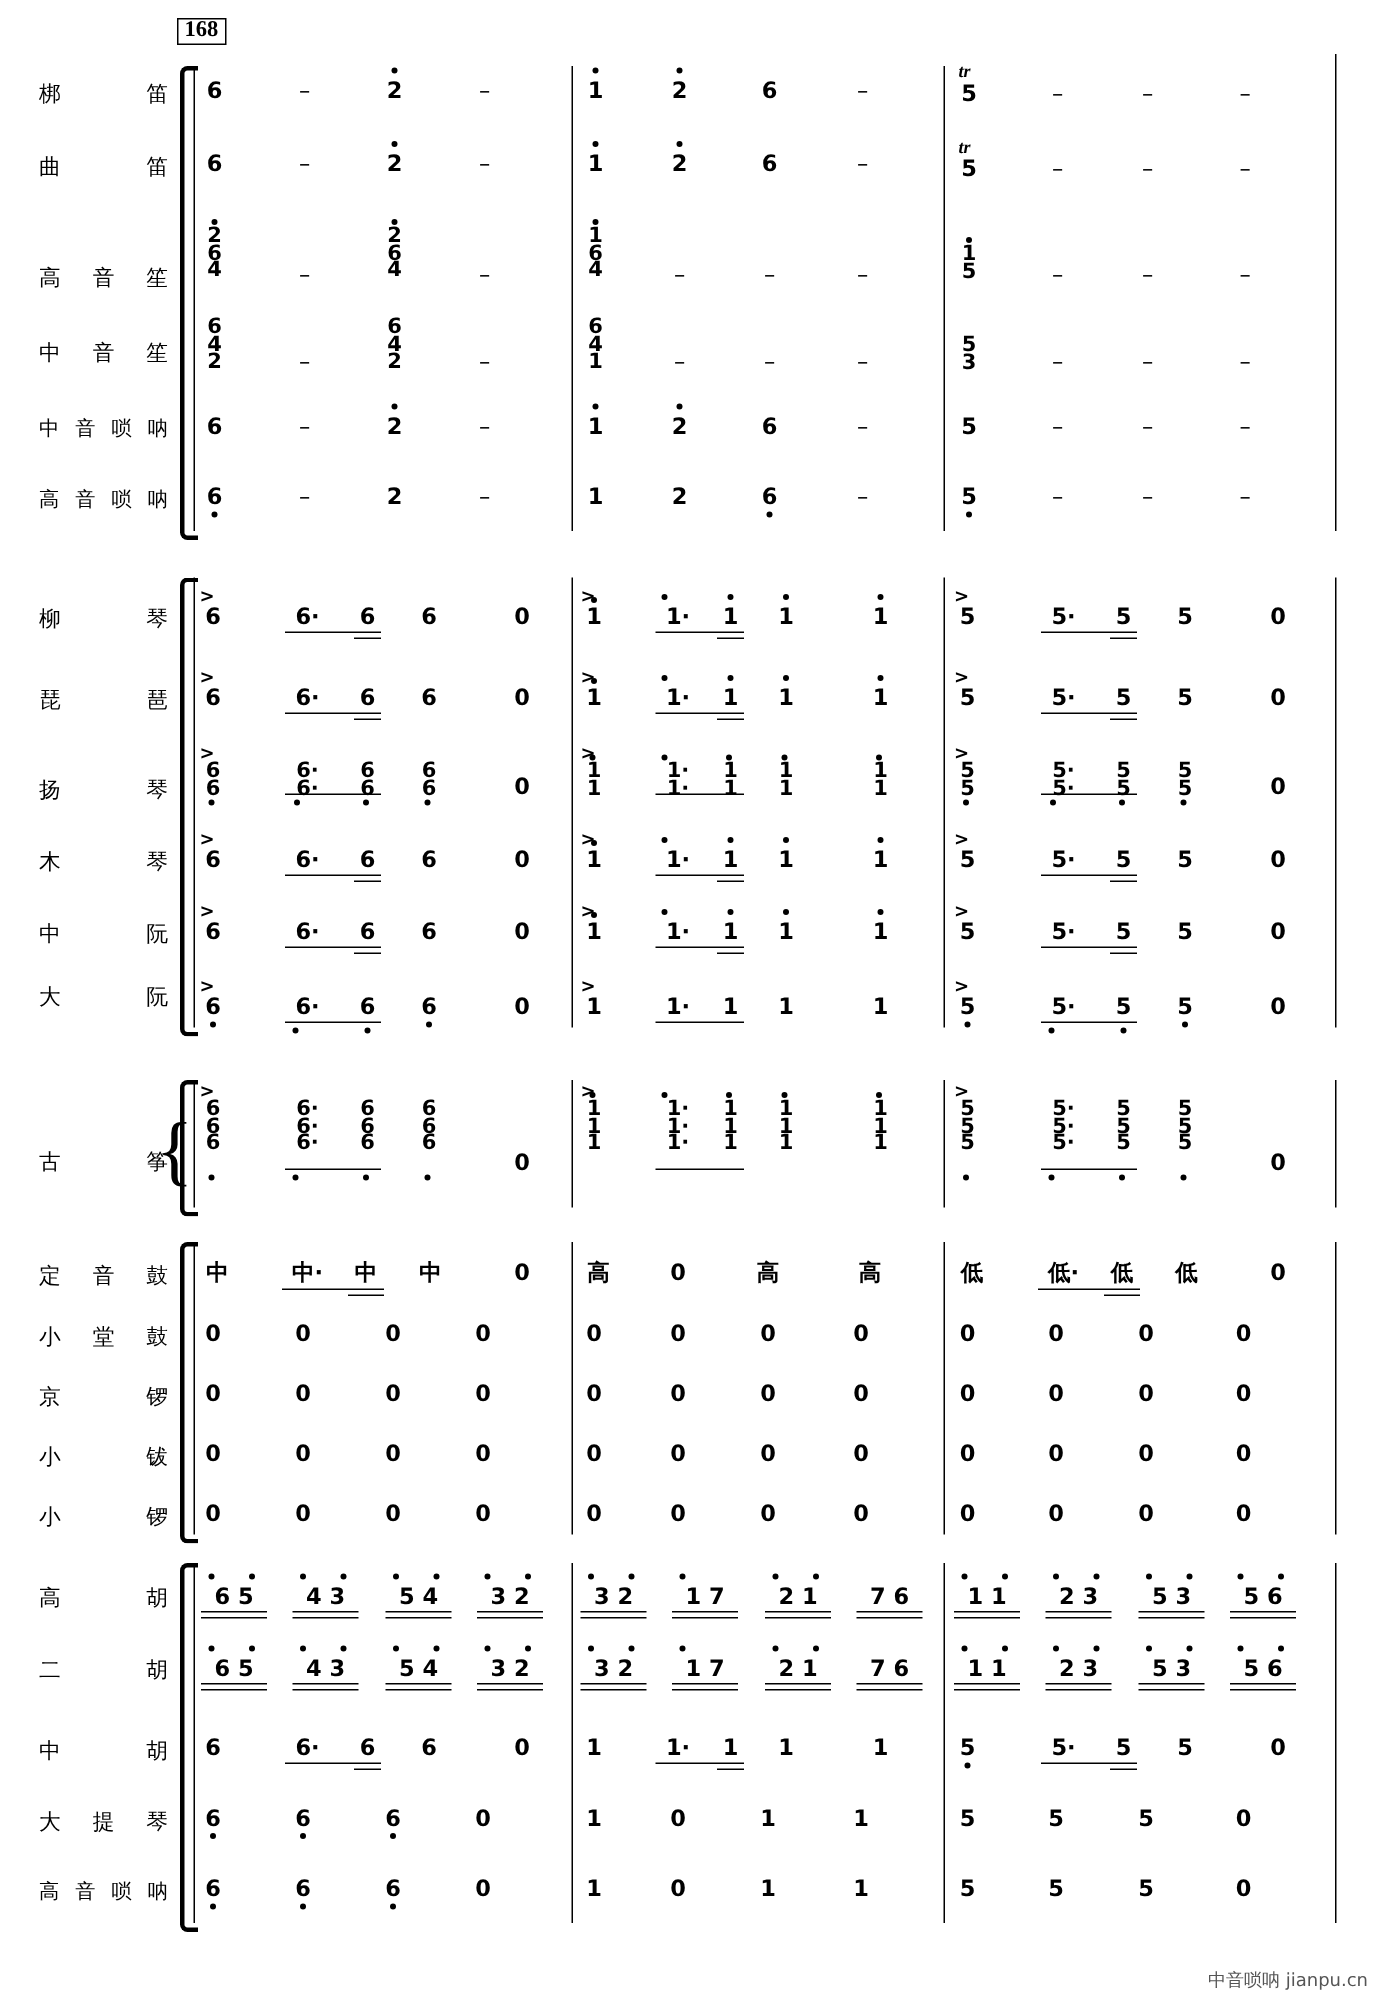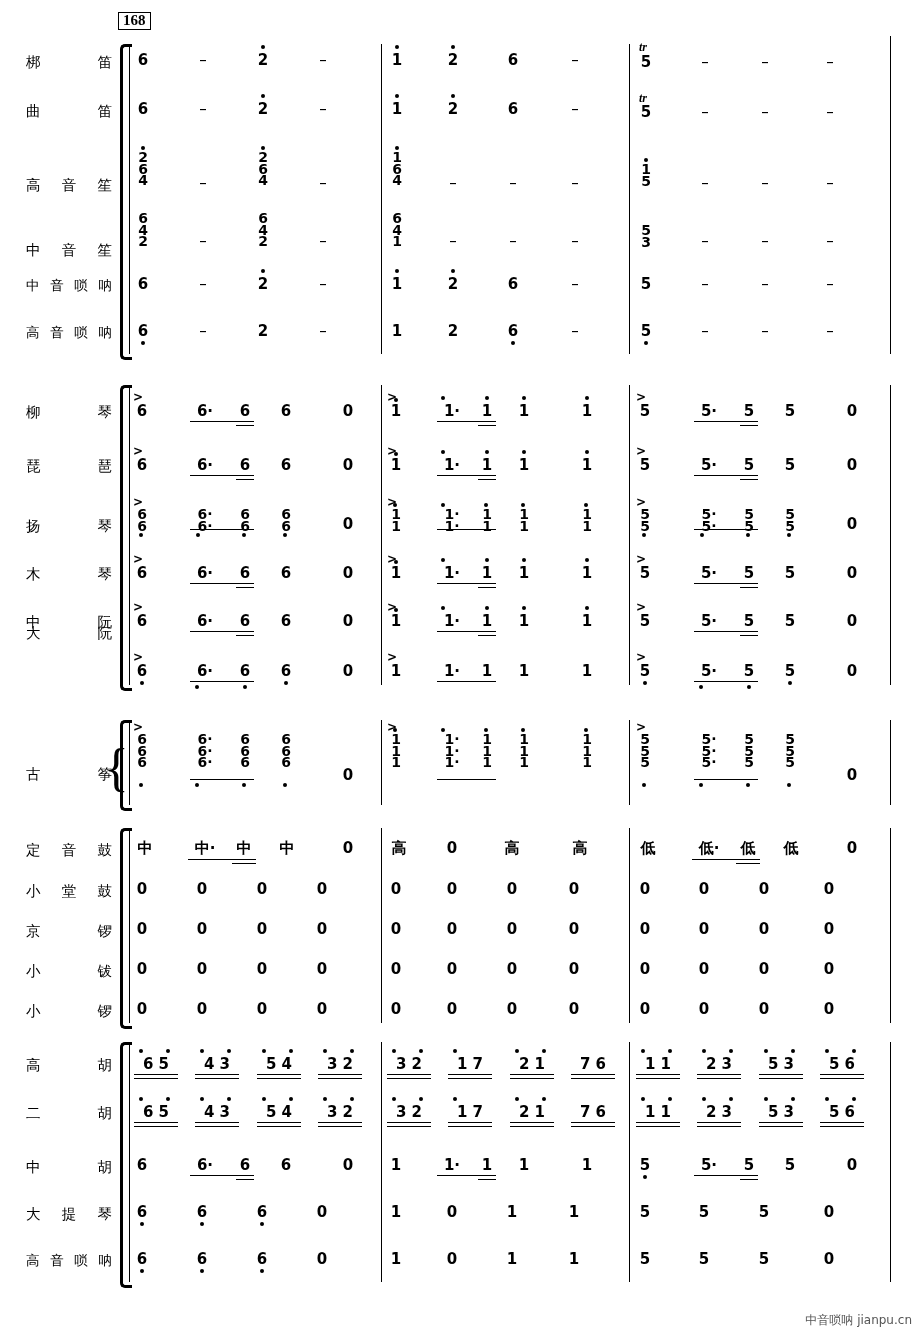--- a/index.html
+++ b/index.html
@@ -82,30 +82,30 @@
 </head>
 <body>
 
 <div class="sheet">
 
   <div class="rehearsal">168</div>
 
   <div class="inst" style="top:53px">梆 笛</div>
   <div class="inst" style="top:102px">曲 笛</div>
   <div class="inst" style="top:176px">高音笙</div>
-  <div class="inst" style="top:241px">中音笙</div>
+  <div class="inst" style="top:226px">中音笙</div>
   <div class="inst small" style="top:277px">中音唢呐</div>
   <div class="inst small" style="top:324px">高音唢呐</div>
 
   <div class="inst" style="top:403px">柳 琴</div>
   <div class="inst" style="top:457px">琵 琶</div>
   <div class="inst" style="top:517px">扬 琴</div>
   <div class="inst" style="top:565px">木 琴</div>
   <div class="inst" style="top:613px">中 阮</div>
-  <div class="inst" style="top:624px">大 阮</div>
+  <div class="inst" style="top:655px">大 阮</div>
 
   <div class="inst" style="top:765px">古 筝</div>
 
   <div class="inst" style="top:841px">定音鼓</div>
   <div class="inst" style="top:882px">小堂鼓</div>
   <div class="inst" style="top:922px">京 锣</div>
   <div class="inst" style="top:962px">小 钹</div>
   <div class="inst" style="top:1002px">小 锣</div>
 
   <div class="inst" style="top:1056px">高 胡</div>

